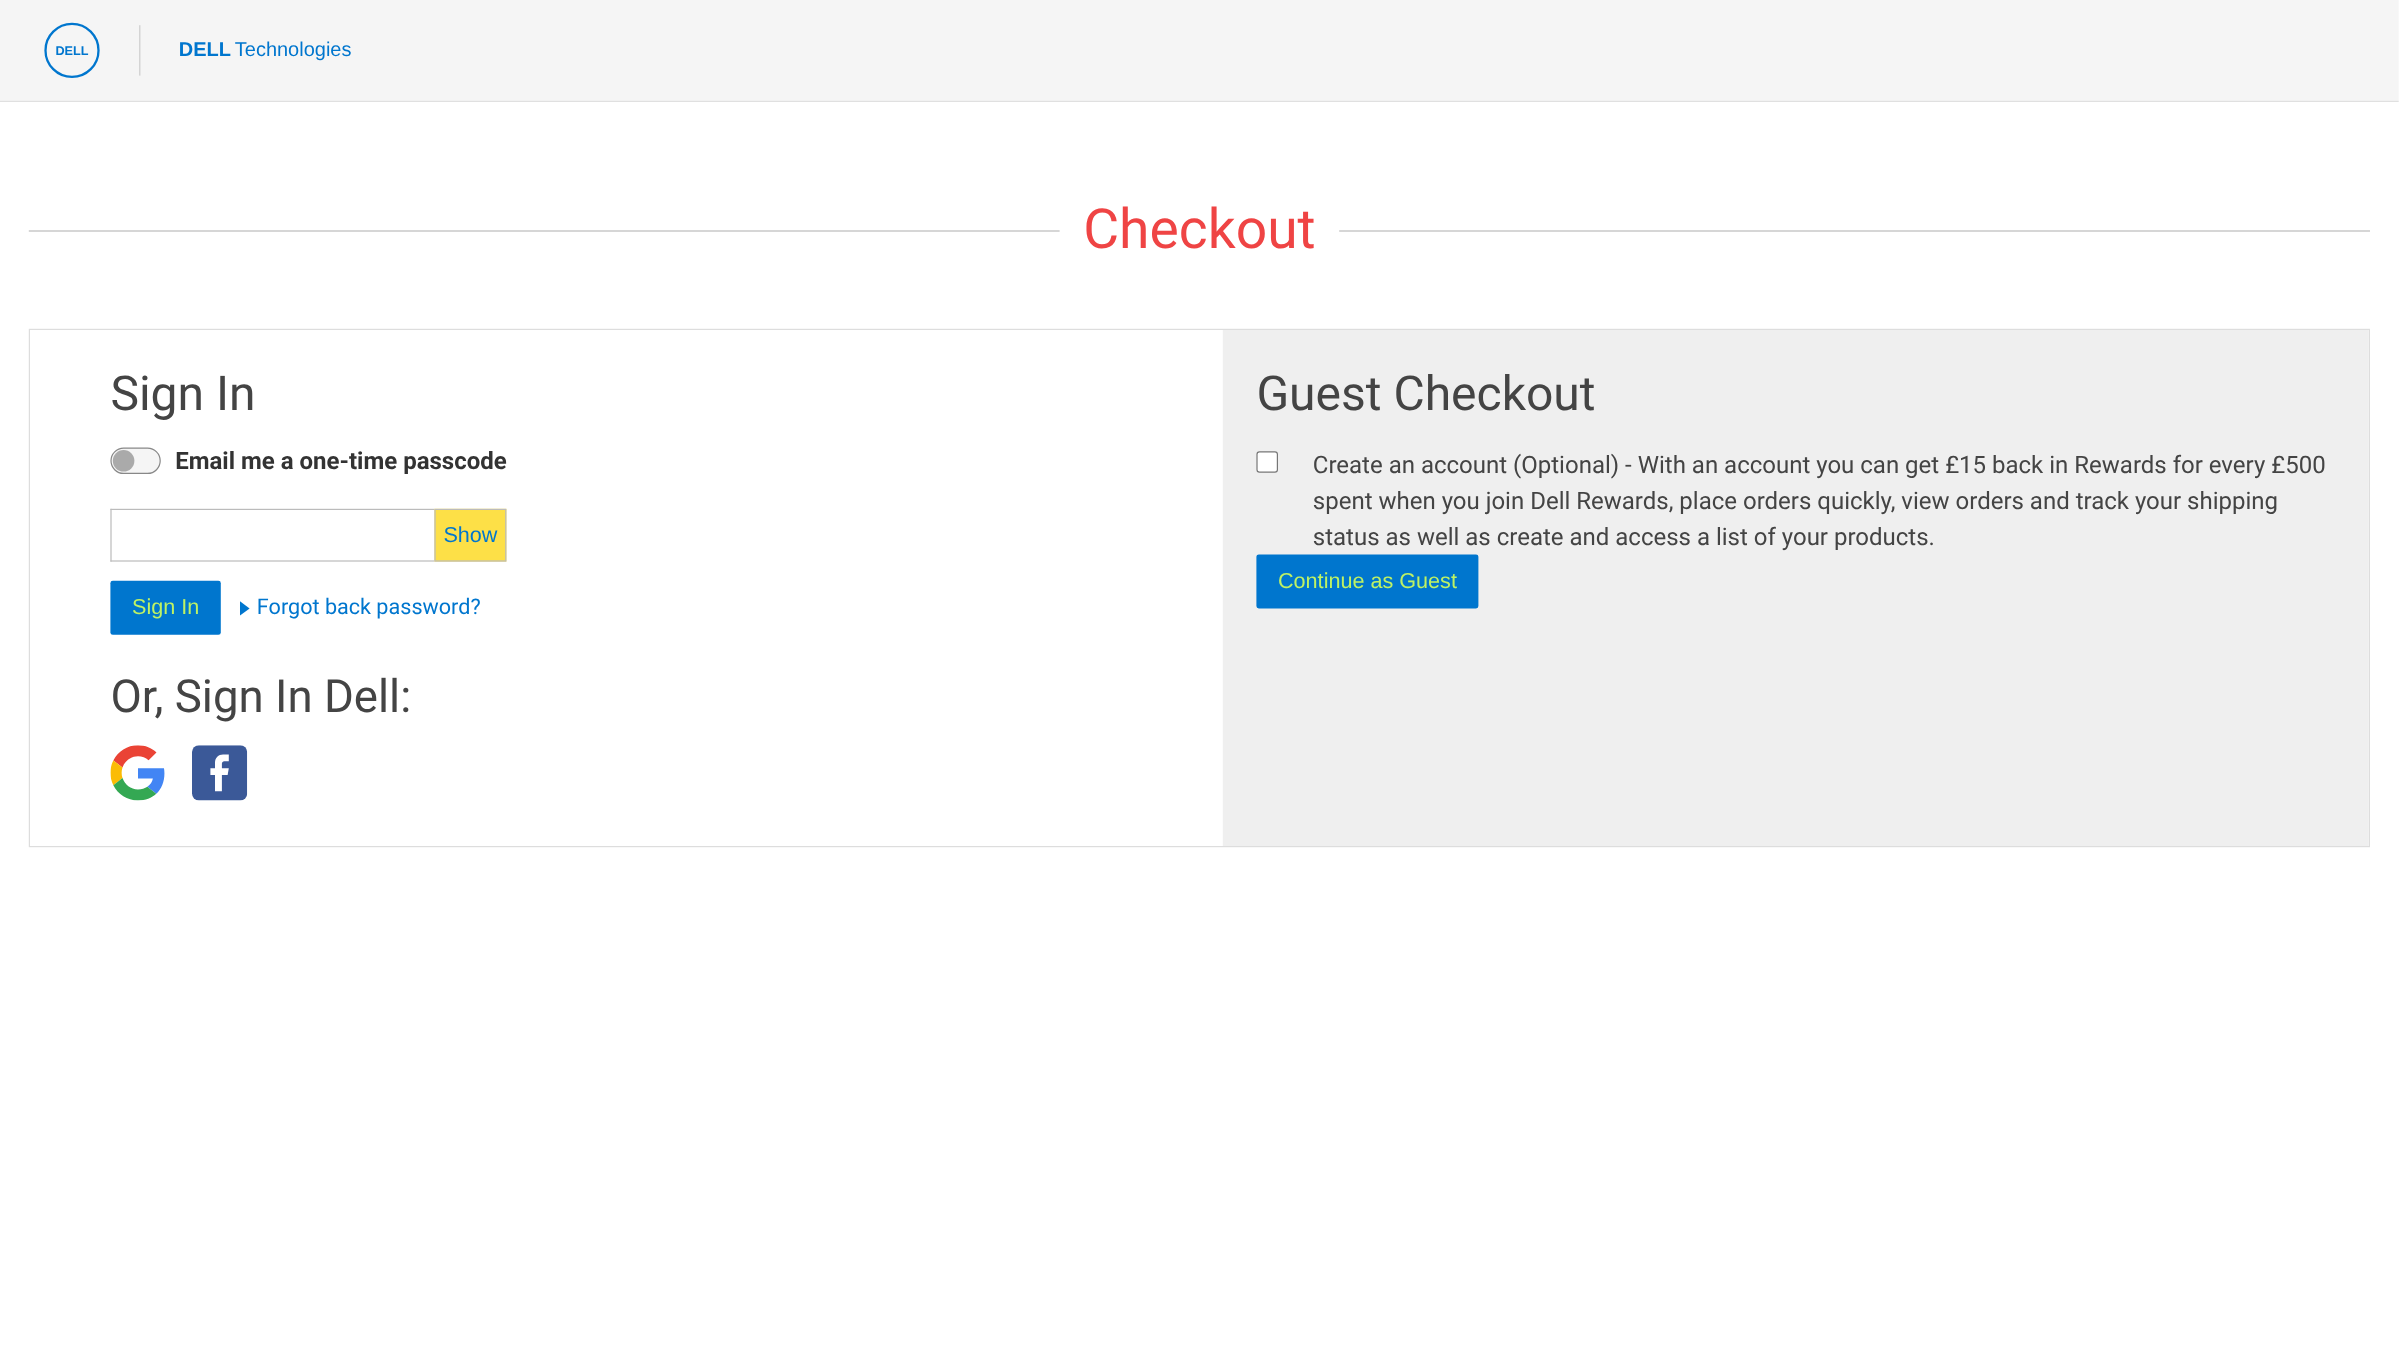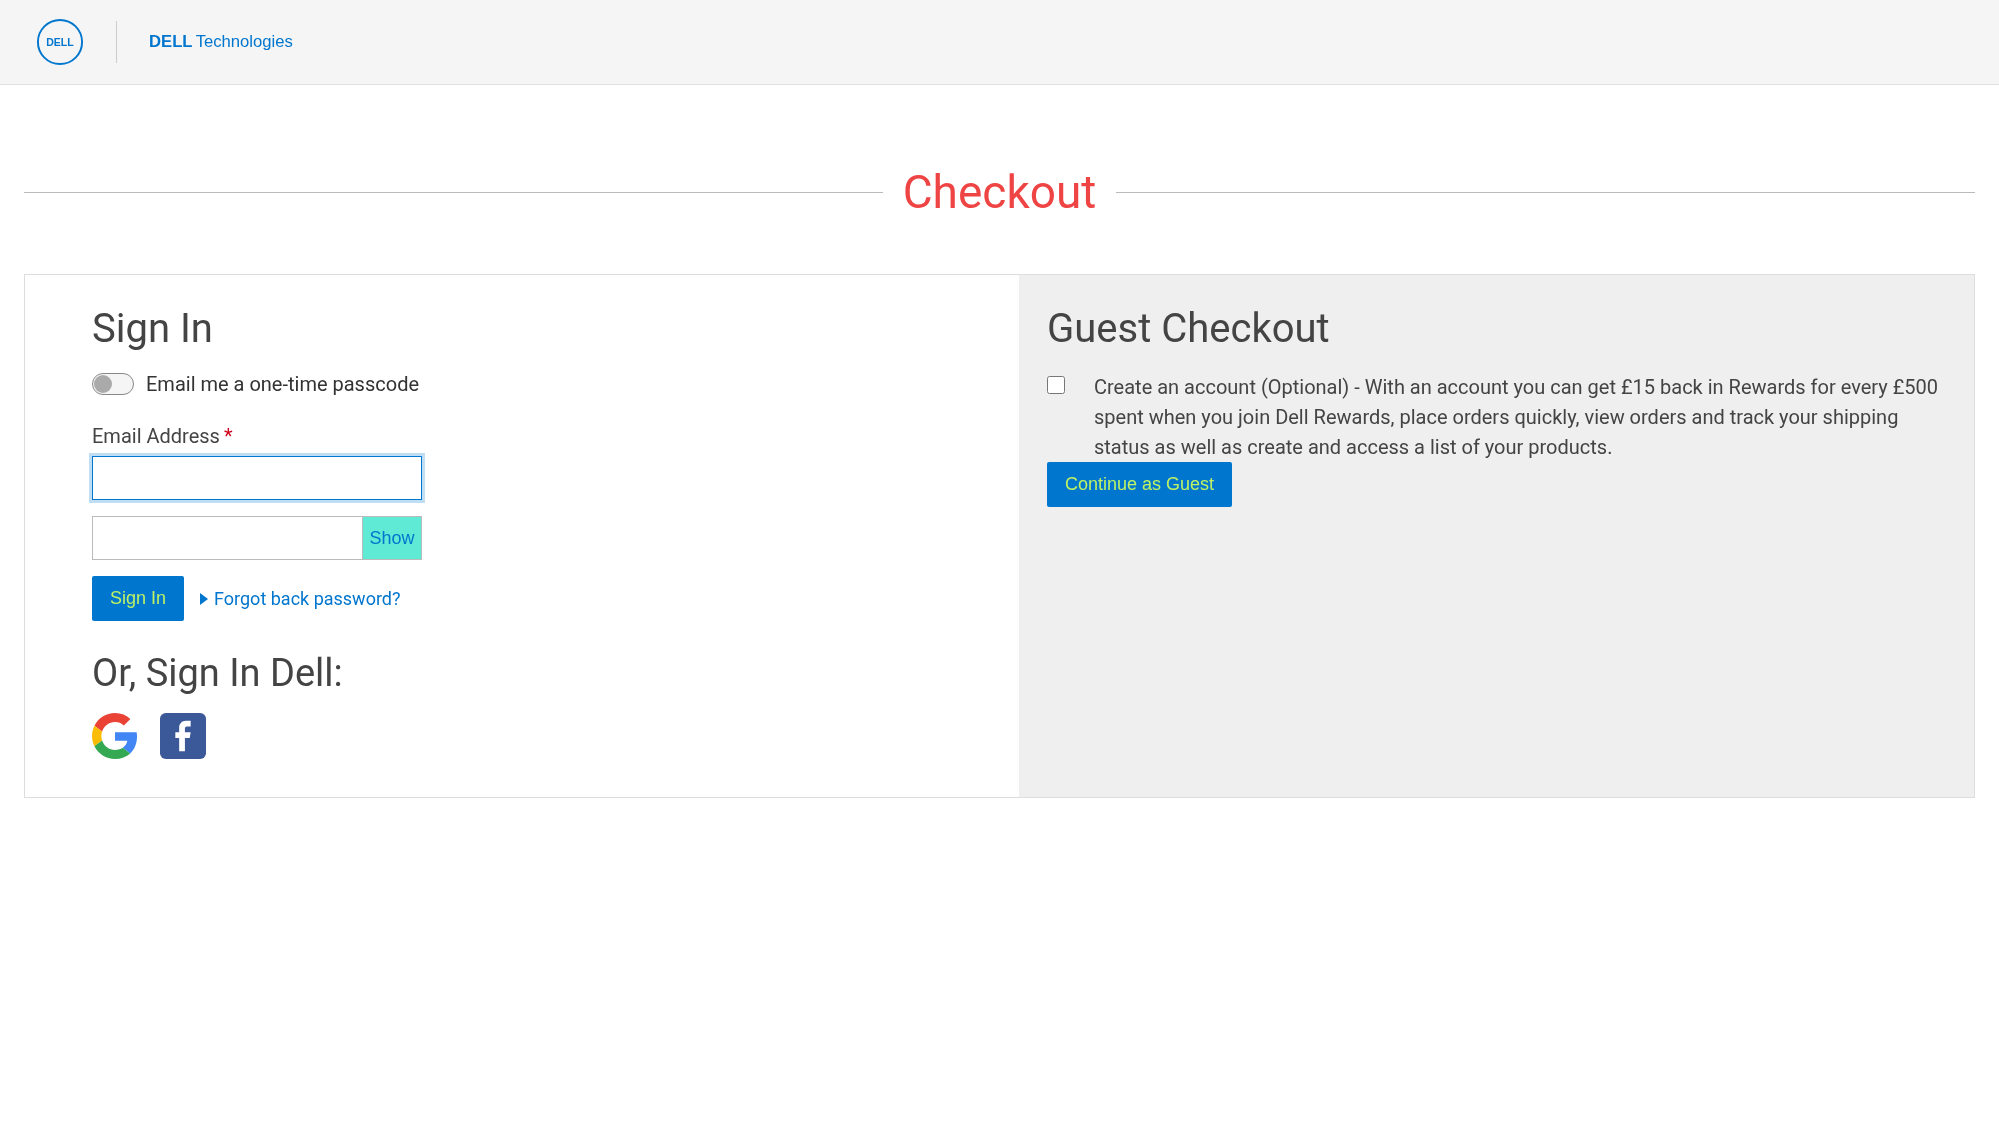--- a/index.html
+++ b/index.html
@@ -94,21 +94,21 @@
       position: absolute;
       left: 1px;
       top: 1px;
       width: 18px;
       height: 18px;
       border-radius: 50%;
       background: #aaa;
     }
     .toggle-label-text {
       font-size: 20px;
-      font-weight: 400;
+      font-weight: 700;
       color: #333;
     }
     .field-group {
       margin-bottom: 16px;
     }
     .field-label {
       font-size: 20px;
       color: #444;
       margin-bottom: 8px;
       display: block;
@@ -138,21 +138,21 @@
       height: 44px;
       border: 1px solid #bbb;
       border-right: none;
       padding: 0 10px;
       font-size: 16px;
     }
     .show-btn {
       width: 60px;
       height: 44px;
       border: 1px solid #bbb;
-      background: #5eead4;
+      background: #fde047;
       color: #0076ce;
       font-size: 18px;
       cursor: pointer;
     }
     .signin-row {
       display: flex;
       align-items: center;
       gap: 16px;
       margin-top: 14px;
       margin-bottom: 30px;
@@ -245,26 +245,20 @@
   <div class="panel panel-left">
     <h2 class="panel-title">Sign In</h2>
 
     <div class="toggle-row">
       <div class="toggle">
         <div class="toggle-knob"></div>
       </div>
       <span class="toggle-label-text">Email me a one-time passcode</span>
     </div>
 
-    <div class="field-group">
-      <label class="field-label">
-        <span>Email Address</span><span class="req">*</span>
-      </label>
-      <input type="text" class="text-input focused" autofocus="" style="">
-    </div>
 
     <div class="field-group">
       <div class="password-wrap">
         <input type="password" class="password-input" style="">
         <button class="show-btn">Show</button>
       </div>
     </div>
 
     <div class="signin-row">
       <button class="btn-primary">Sign In</button>

